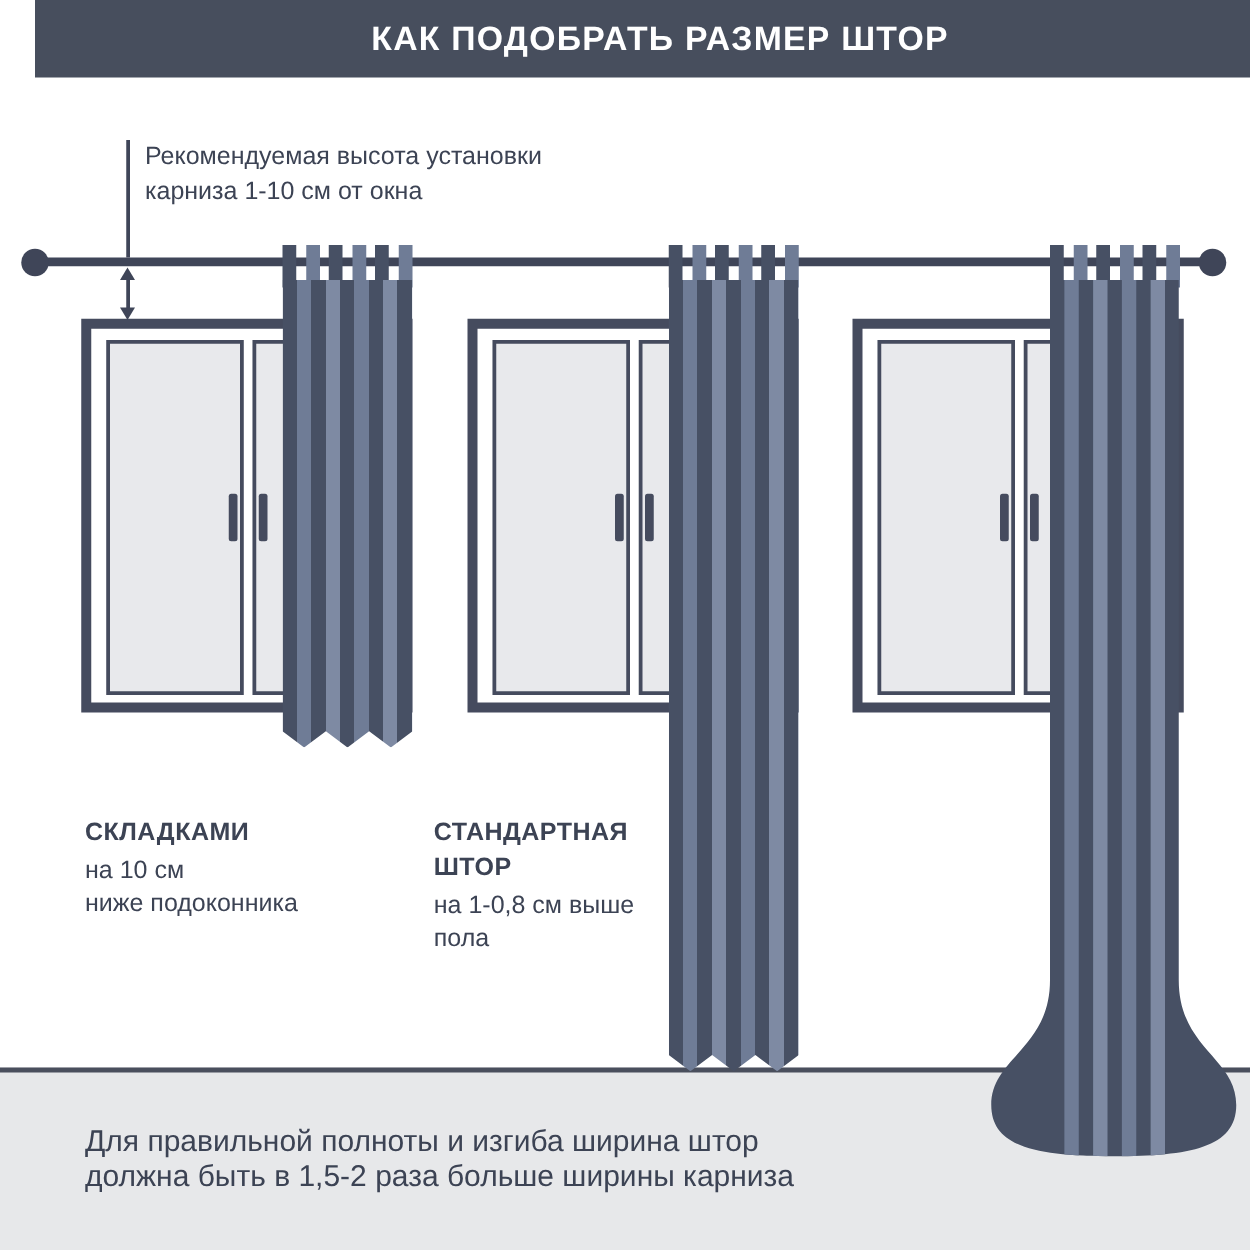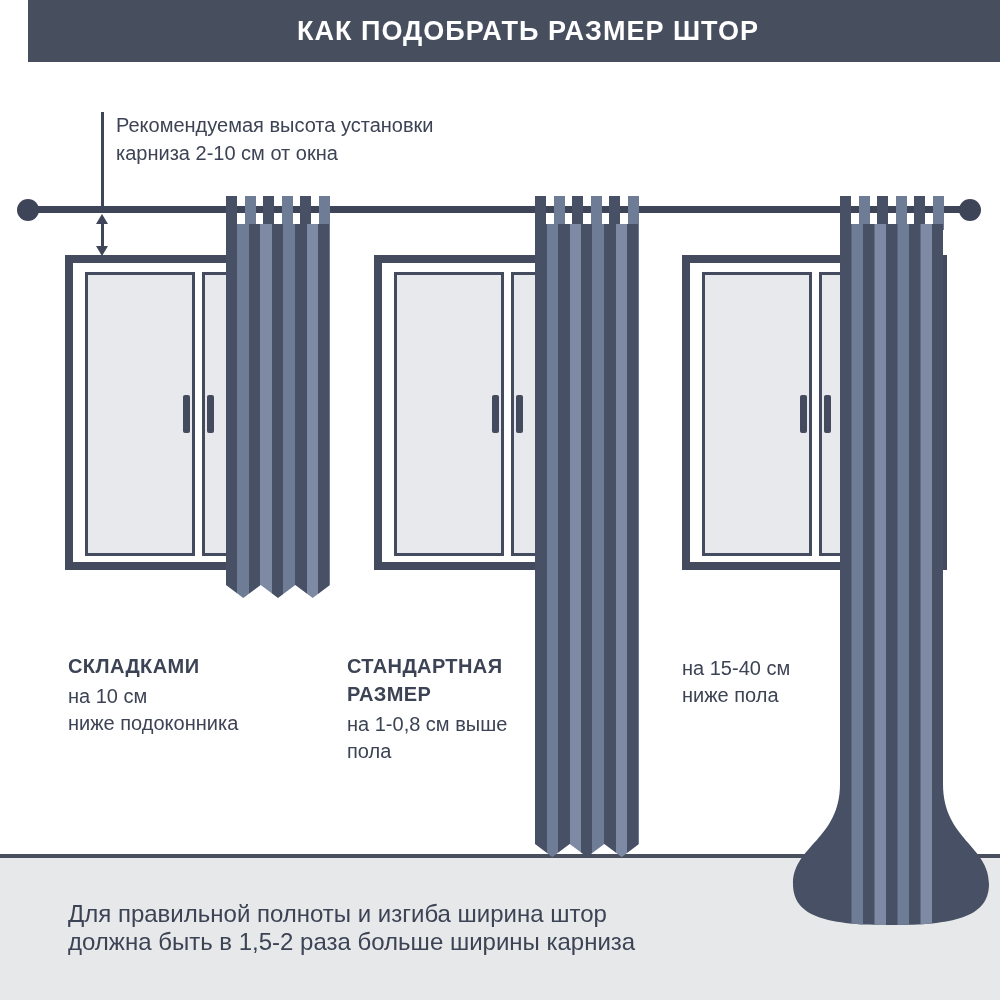--- a/index.html
+++ b/index.html
@@ -77,21 +77,21 @@
 
   <div class="header">
     <div class="header-title">КАК ПОДОБРАТЬ РАЗМЕР ШТОР</div>
   </div>
 
   <div class="rod"></div>
   <div class="finial left"></div>
   <div class="finial right"></div>
 
   <div class="ann-text">Рекомендуемая высота установки
-карниза 2-10 см от окна</div>
+карниза 1-10 см от окна</div>
   <div class="ann-line"></div>
   <div class="ann-shaft"></div>
   <div class="arrowhead up"></div>
   <div class="arrowhead down"></div>
 
   <div class="window" style="left:65px">
     <div class="pane p-left">
         <div class="handle"></div>
       </div>
     <div class="pane p-right">
@@ -162,27 +162,25 @@
     </g>
   </svg>
 
   <div class="section s1">
     <div class="section-title">СКЛАДКАМИ</div>
     <div class="section-desc">на 10 см
 ниже подоконника</div>
   </div>
   <div class="section s2">
     <div class="section-title">СТАНДАРТНАЯ
-РАЗМЕР</div>
+ШТОР</div>
     <div class="section-desc">на 1-0,8 см выше
 пола</div>
   </div>
   <div class="section s3">
-    <div class="section-desc">на 15-40 см
-ниже пола</div>
   </div>
 
   <div class="footer">
     <div class="footer-note">Для правильной полноты и изгиба ширина штор
 должна быть в 1,5-2 раза больше ширины карниза</div>
   </div>
 
 </div>
 
 </body></html>

